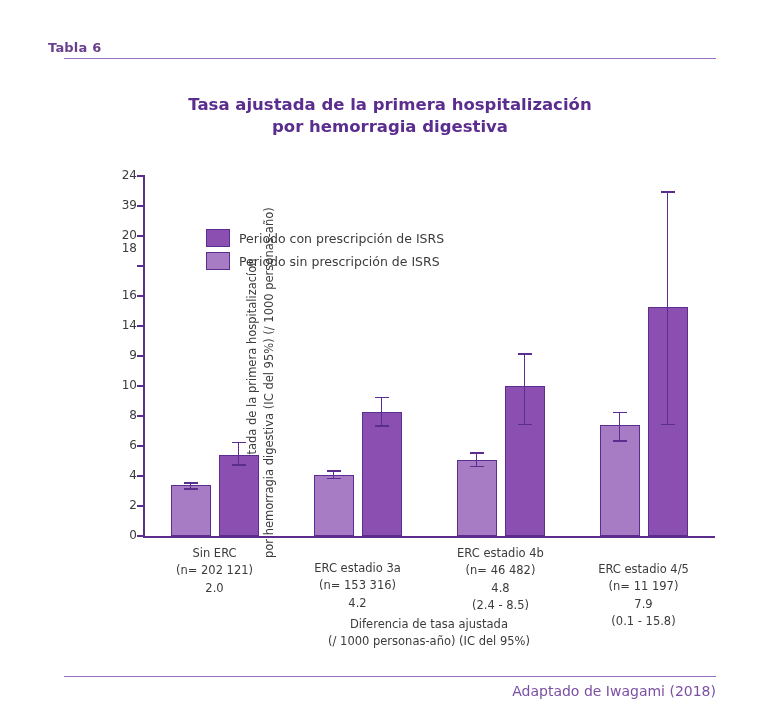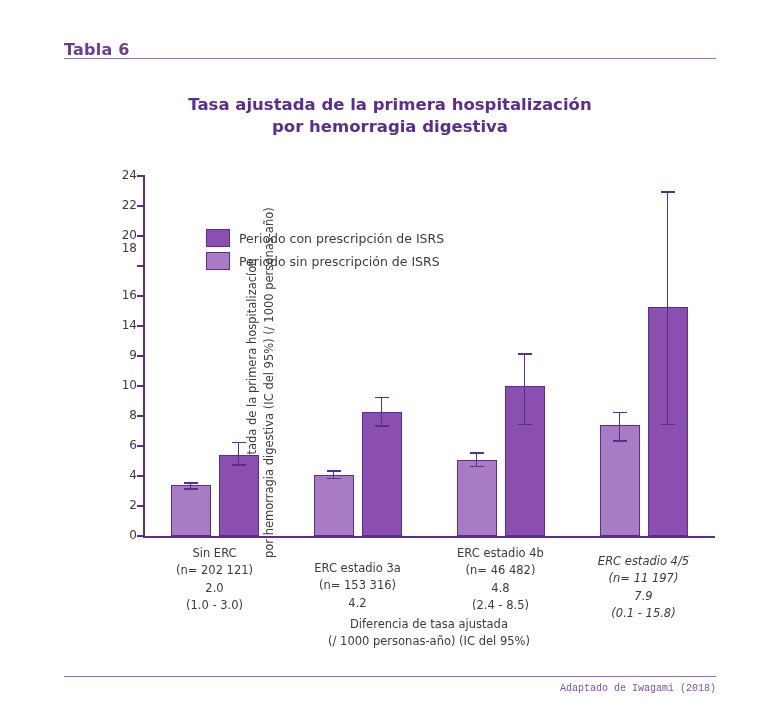--- a/index.html
+++ b/index.html
@@ -16,23 +16,23 @@
     overflow: hidden;
   }
   .page {
     position: relative;
     width: 780px;
     height: 707px;
   }
   
   .tabla-label {
     position: absolute;
-    left: 64px;
+    left: 48px;
     top: 40px;
-    font-size: 16px;
+    font-size: 13px;
     font-weight: bold;
     color: #6a3f8f;
     letter-spacing: 0.2px;
   }
   .rule-top {
     position: absolute;
     left: 64px;
     top: 58px;
     width: 652px;
     height: 1px;
@@ -43,24 +43,23 @@
     left: 64px;
     top: 676px;
     width: 652px;
     height: 1px;
     background: #9b6fbf;
   }
   .source-note {
     position: absolute;
     right: 64px;
     top: 683px;
-    font-size: 10px;
+    font-size: 14px;
     color: #7b4fa3;
     text-align: left;
-    font-family: Liberation Mono, monospace;
   }
   
   .chart-title {
     position: absolute;
     left: 0;
     top: 94px;
     width: 780px;
     text-align: center;
     font-size: 16.5px;
     font-weight: bold;
@@ -250,21 +249,21 @@
       <div class="ytick" style="top: 265px;"></div>
       <div class="ytick-wrap" style="top: 241px;">
         <div class="ytick-label">18</div>
       </div>
       <div class="ytick" style="top: 235px;"></div>
       <div class="ytick-wrap" style="top: 228px;">
         <div class="ytick-label">20</div>
       </div>
       <div class="ytick" style="top: 205px;"></div>
       <div class="ytick-wrap" style="top: 198px;">
-        <div class="ytick-label">22</div>
+        <div class="ytick-label">39</div>
       </div>
       <div class="ytick" style="top: 175px;"></div>
       <div class="ytick-wrap" style="top: 168px;">
         <div class="ytick-label">24</div>
       </div>
     </div>
 
   <div class="legend">
     <div class="legend-row">
       <div class="legend-swatch" id="legend-swatch-0" style="background: rgb(138, 79, 176);"></div>
@@ -309,34 +308,33 @@
       <div class="errbar" style="left: 666.7px; top: 191px; height: 232.5px;"></div>
       <div class="errcap" style="left: 660.5px; top: 191px; width: 14px;"></div>
       <div class="errcap" style="left: 660.5px; top: 423.5px; width: 14px;"></div>
     </div>
 
   <div class="xlabels" id="xlabels">
       <div class="xgroup" style="left: 0px; top: 0px; width: 143px;">
         <div>Sin ERC</div>
         <div>(n= 202 121)</div>
         <div>2.0</div>
-        <div>(1.0 - 3.0)</div>
       </div>
       <div class="xgroup" style="left: 143px; top: 0px; width: 143px; margin-top: 15px;">
         <div>ERC estadio 3a</div>
         <div>(n= 153 316)</div>
         <div>4.2</div>
       </div>
       <div class="xgroup" style="left: 286px; top: 0px; width: 143px;">
         <div>ERC estadio 4b</div>
         <div>(n= 46 482)</div>
         <div>4.8</div>
         <div>(2.4 - 8.5)</div>
       </div>
-      <div class="xgroup" style="left: 429px; top: 8px; width: 143px; font-style: italic;">
+      <div class="xgroup" style="left: 429px; top: 16px; width: 143px;">
         <div>ERC estadio 4/5</div>
         <div>(n= 11 197)</div>
         <div>7.9</div>
         <div>(0.1 - 15.8)</div>
       </div>
     </div>
 
   <div class="x-axis-title">
     <div>Diferencia de tasa ajustada</div>
     <div>(/ 1000 personas-año) (IC del 95%)</div>

